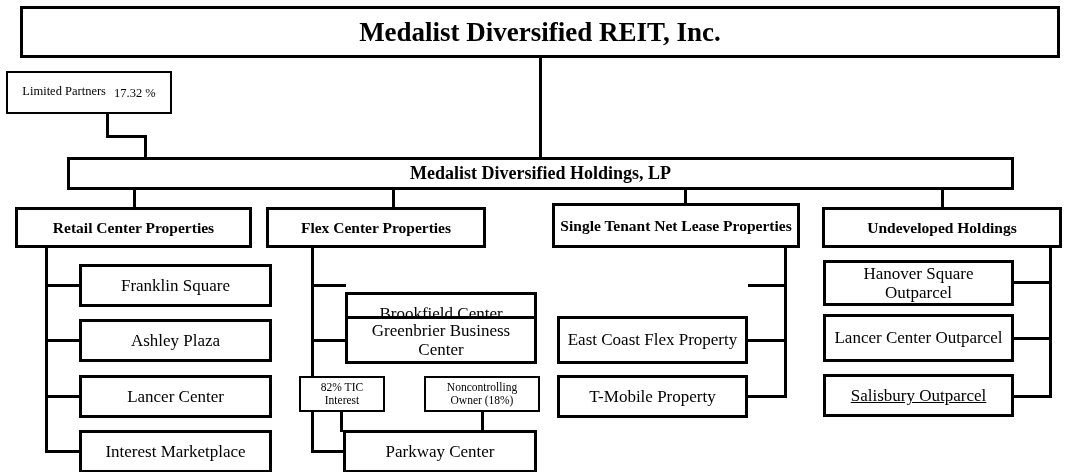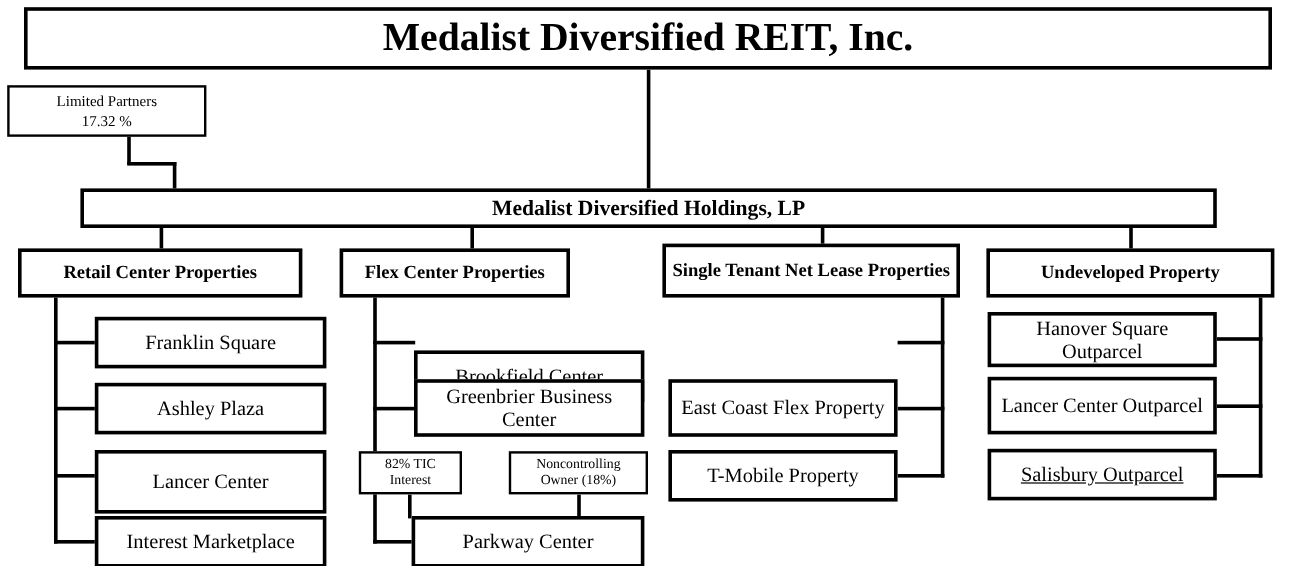--- a/index.html
+++ b/index.html
@@ -27,21 +27,21 @@
     text-align: center;
     line-height: 1.12;
     z-index: 3;
   }
   .node span {
     display: block;
     padding: 0 4px;
   }
   .n-title {
     font-weight: bold;
-    font-size: 33px;
+    font-size: 27px;
     border-width: 3px;
   }
   .n-holdings {
     font-weight: bold;
     font-size: 18px;
     border-width: 3px;
   }
   .n-category {
     font-weight: bold;
     font-size: 15.5px;
@@ -54,21 +54,21 @@
   }
   .n-small {
     font-weight: normal;
     font-size: 11.5px;
     border-width: 2px;
   }
   .n-lp {
     font-weight: normal;
     font-size: 12.5px;
     border-width: 2px;
-    flex-direction: column;
+    flex-direction: row;
     justify-content: center;
   }
   .n-lp .lp-line1 { margin-bottom: 3px; }
   .conn {
     position: absolute;
     background: #000000;
     z-index: 1;
   }
   .conn-v { width: 2px; }
   .conn-h { height: 2px; }
@@ -123,37 +123,37 @@
     <span class="lp-line2">17.32 %</span>
   </div>
 
   <div class="node n-holdings" style="left:67px; top:157px; width:947px; height:33px;">
     <span>Medalist Diversified Holdings, LP</span>
   </div>
 
   <div class="node n-category" style="left:15px; top:207px; width:237px; height:41px;">
     <span>Retail Center Properties</span>
   </div>
-  <div class="node n-category" style="left:283px; top:207px; width:192px; height:41px;">
+  <div class="node n-category" style="left:266px; top:207px; width:220px; height:41px;">
     <span>Flex Center Properties</span>
   </div>
   <div class="node n-category" style="left:552px; top:203px; width:248px; height:45px;">
     <span>Single Tenant Net Lease Properties</span>
   </div>
   <div class="node n-category" style="left:822px; top:207px; width:240px; height:41px;">
-    <span>Undeveloped Property</span>
+    <span>Undeveloped Holdings</span>
   </div>
 
   <div class="node n-leaf" style="left:79px; top:264px; width:193px; height:43px;">
     <span>Franklin Square</span>
   </div>
   <div class="node n-leaf" style="left:79px; top:319px; width:193px; height:43px;">
     <span>Ashley Plaza</span>
   </div>
-  <div class="node n-leaf" style="left:79px; top:375px; width:193px; height:53px;">
+  <div class="node n-leaf" style="left:79px; top:375px; width:193px; height:43px;">
     <span>Lancer Center</span>
   </div>
   <div class="node n-leaf" style="left:79px; top:430px; width:193px; height:43px;">
     <span>Interest Marketplace</span>
   </div>
 
   <div class="node n-leaf" style="left:345px; top:264px; width:192px; height:43px;margin-top:28px;">
     <span>Brookfield Center</span>
   </div>
   <div class="node n-leaf" style="left:345px; top:316px; width:192px; height:48px;">

